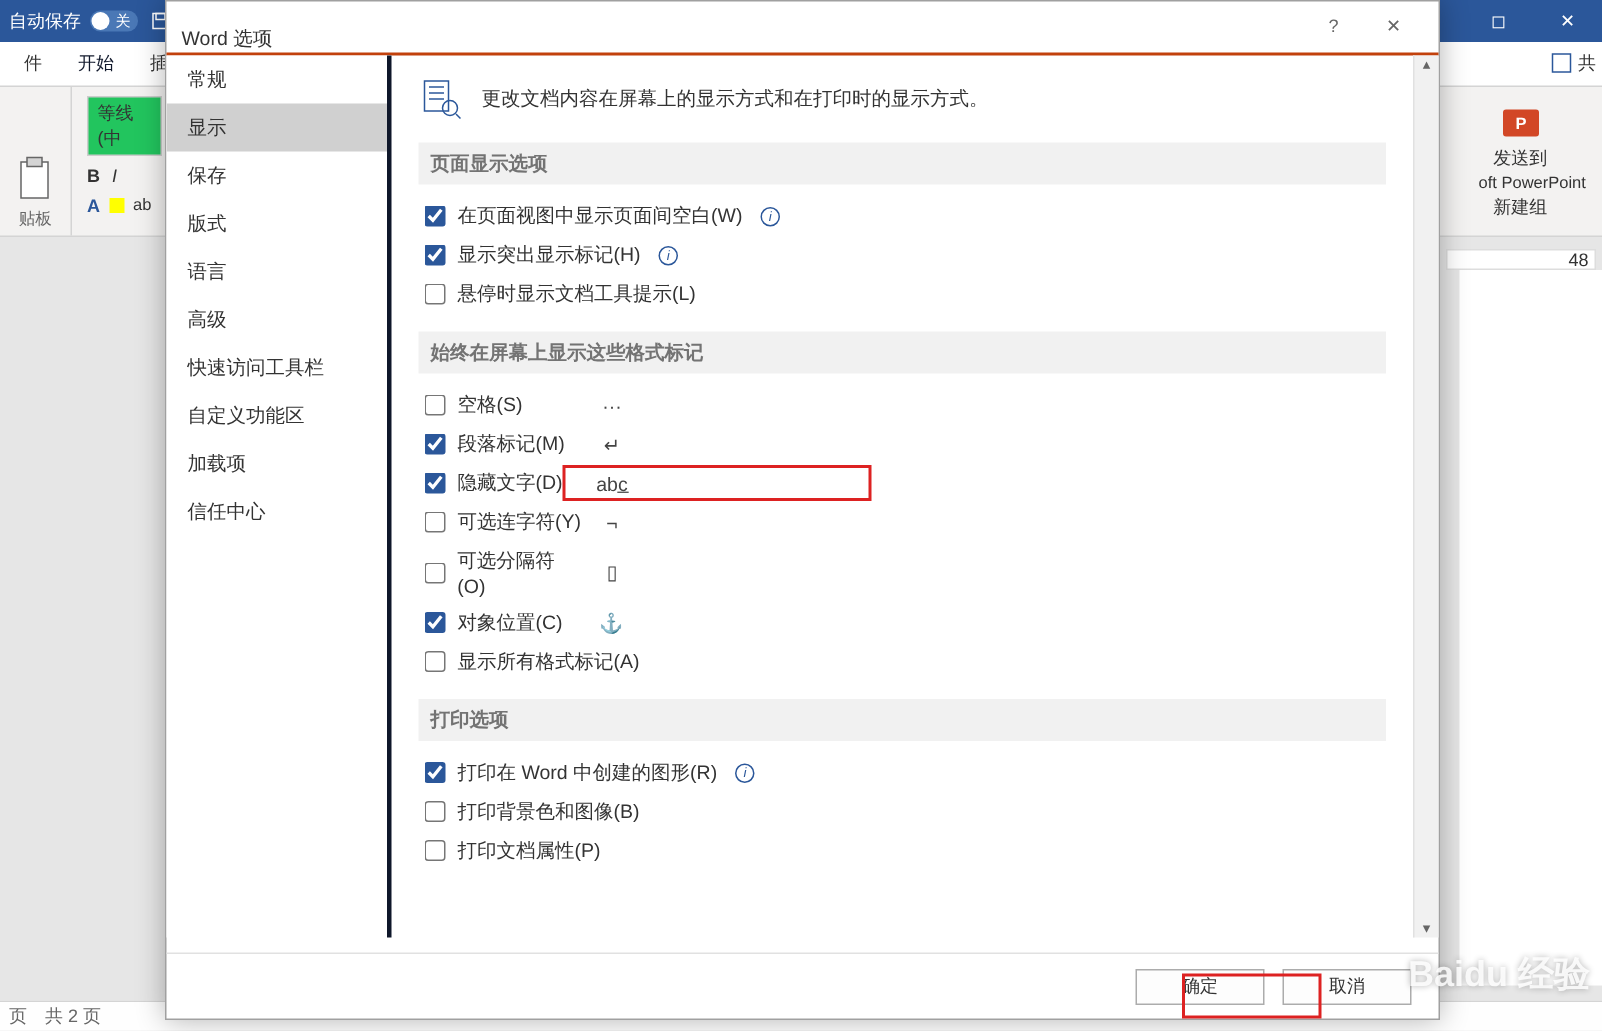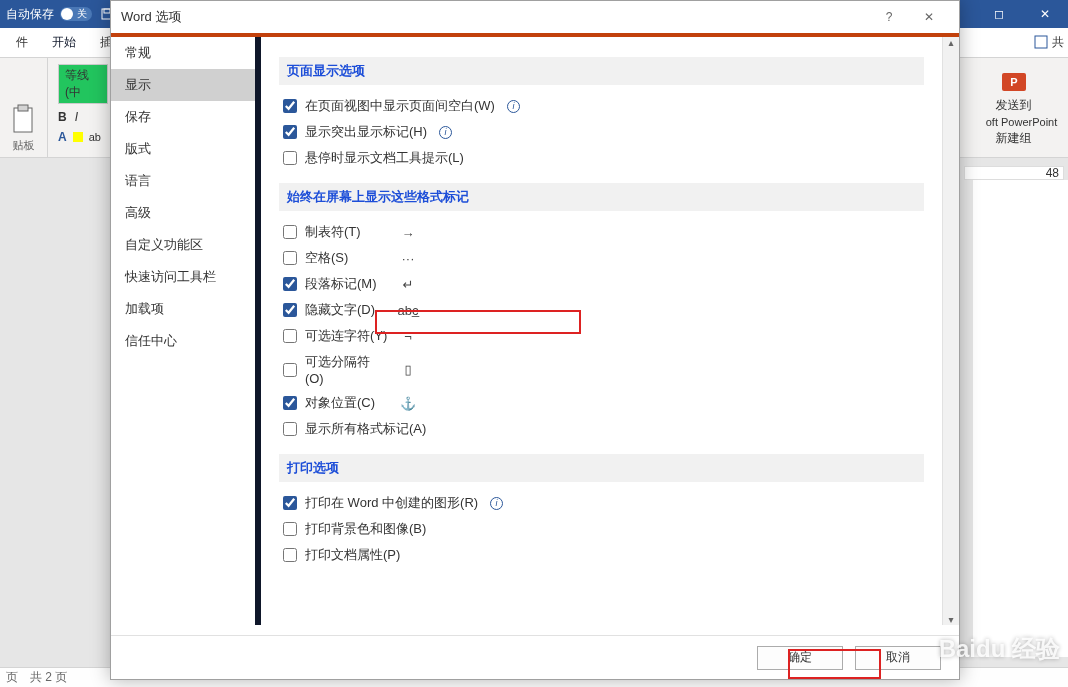--- a/index.html
+++ b/index.html
@@ -19,33 +19,33 @@
   .ribbon-body { position: absolute; top: 58px; left: 0; right: 0; height: 100px; background: #f3f2f1; border-bottom: 1px solid #d4d4d4;}
   .ribbon-group { position: absolute; bottom: 0; border-right: 1px solid #d4d4d4; padding: 4px 8px; height: 100%; display: flex; flex-direction: column; justify-content: flex-end; align-items: center;}
   .ribbon-group .label { font-size: 11px; color: #666; margin-top: 2px;}
   .ribbon-right { position:absolute; right:0; top:0; width:110px; height:100%; border-left:1px solid #d4d4d4; display:flex; flex-direction:column; align-items:center; justify-content:center; gap:2px;}
   .doc-bg { position: absolute; top: 158px; left: 0; right: 0; bottom: 20px; background: #e6e6e6;}
   .page-white { position:absolute; right:0; top:180px; width:95px; bottom:30px; background:#fff;}
   .statusbar { position: absolute; bottom: 0; left:0; right:0; height: 20px; background: #fefefe; border-top:1px solid #d4d4d4; display:flex; align-items:center; padding: 0 6px; color:#666;}
   svg.win-ico { stroke: currentColor; fill:none; stroke-width:1; }
   
   .dialog { position: absolute; left: 110px; top: 0; width: 850px; height: 680px; background: #fff; box-shadow: 0 0 18px rgba(0,0,0,0.3); border: 1px solid #a0a0a0; display: flex; flex-direction: column;}
-  .dlg-titlebar { height: 36px; display: flex; align-items: center; padding: 0 10px; border-bottom: 4px solid #c2410c;}
+  .dlg-titlebar { height: 36px; display: flex; align-items: flex-end; padding: 0 10px; border-bottom: 2px solid #c2410c;}
   .dlg-title { flex: 1; color: #333; font-size: 13px;}
   .dlg-tbtn { width: 40px; height: 36px; display: flex; align-items: center; justify-content: center; color: #666; cursor: pointer;}
   .dlg-body { flex: 1; display: flex; min-height: 0;}
-  .dlg-sidebar { width: 150px; background: #fff; border-right: 6px solid #0f172a; overflow: auto;}
+  .dlg-sidebar { width: 150px; background: #fff; border-right: 3px solid #0f172a; overflow: auto;}
   .dlg-sidebar div { padding: 7px 14px; cursor: default; font-size: 13px;}
   .dlg-sidebar div.active { background: #d0d0d0;}
   .dlg-content-wrap { flex:1; display:flex;}
   .dlg-content { flex: 1; padding: 8px 18px; overflow: auto; font-size: 13px; color: #333;}
   .dlg-scroll { width: 17px; background: #f1f1f1; border-left:1px solid #e1e1e1; display:flex; flex-direction:column; align-items:center; justify-content:space-between; font-size:10px; color:#666;}
   .desc-row { display: flex; align-items: center; gap: 12px; margin: 6px 0 14px;}
   .desc-icon { width: 30px; height: 30px; display: flex; align-items:center; justify-content:center;}
-  .section-hdr { background: #f1f1f1; padding: 5px 8px; margin: 12px 0 8px; font-weight: 600; color: #1d4ed8;}
+  .section-hdr { background: #f1f1f1; padding: 5px 8px; margin: 12px 0 8px; font-weight: 600; color: #737373;}
   .opt-row { display: flex; align-items: center; gap: 8px; padding: 4px 4px; min-height: 26px;}
   .opt-row input[type=checkbox] { width: 14px; height: 14px; accent-color: #2b579a; margin:0;}
   .mark-preview { margin-left: auto; margin-right: 500px; width: 24px; text-align: center; font-size: 13px; color:#444;}
   .info-i { display:inline-flex; width:13px; height:13px; border:1px solid #2b579a; border-radius:50%; color:#2b579a; align-items:center; justify-content:center; font-size:9px; font-style:italic; margin-left:4px;}
   .dlg-footer { height: 44px; border-top: 1px solid #e1e1e1; display: flex; justify-content: flex-end; align-items: center; gap: 12px; padding: 0 18px; margin-top: 10px;}
   .btn { width: 86px; height: 24px; border: 1px solid #acacac; background: #fdfdfd; font-size: 12px; display:flex; align-items:center; justify-content:center; cursor:pointer;}
   
   .hl { position: absolute; border: 2px solid #d22; pointer-events: none;}
   .hl1 { left: 375px; top: 310px; width: 206px; height: 24px;}
   .hl2 { left: 788px; top: 649px; width: 93px; height: 30px;}
@@ -132,48 +132,56 @@
     <span class="dlg-tbtn">✕</span>
   </div>
   <div class="dlg-body">
     <div class="dlg-sidebar" id="dlg-sidebar">
         <div>常规</div>
         <div class="active">显示</div>
         <div>保存</div>
         <div>版式</div>
         <div>语言</div>
         <div>高级</div>
+        <div>快速访问工具栏</div>
         <div>自定义功能区</div>
-        <div>快速访问工具栏</div>
         <div>加载项</div>
         <div>信任中心</div>
       </div>
     <div class="dlg-content-wrap">
       <div class="dlg-content" id="dlg-content">
+          <div class="desc-row">
+            <span class="desc-icon">
+              <svg width="28" height="28">
+                <rect x="3" y="2" width="16" height="20" fill="none" stroke="#2b579a"></rect>
+                <line x1="6" y1="6" x2="16" y2="6" stroke="#2b579a"></line>
+                <line x1="6" y1="10" x2="16" y2="10" stroke="#2b579a"></line>
+                <line x1="6" y1="14" x2="16" y2="14" stroke="#2b579a"></line>
+                <circle cx="20" cy="20" r="5" fill="none" stroke="#2b579a"></circle>
+                <line x1="24" y1="24" x2="27" y2="27" stroke="#2b579a"></line>
+              </svg>
+            </span>
+            <span>更改文档内容在屏幕上的显示方式和在打印时的显示方式。</span>
+          </div>
           <div class="section-hdr">页面显示选项</div>
           <div class="opt-row">
             <input type="checkbox" checked="" style="">
             <span>在页面视图中显示页面间空白(W)</span>
             <span class="info-i">i</span>
           </div>
           <div class="opt-row">
             <input type="checkbox" checked="" style="">
             <span>显示突出显示标记(H)</span>
             <span class="info-i">i</span>
           </div>
           <div class="opt-row">
             <input type="checkbox" style="">
             <span>悬停时显示文档工具提示(L)</span>
           </div>
           <div class="section-hdr">始终在屏幕上显示这些格式标记</div>
-          <div class="opt-row">
-            <input type="checkbox" style="">
-            <span>制表符(T)</span>
-            <span class="mark-preview">→</span>
-          </div>
           <div class="opt-row">
             <input type="checkbox" style="">
             <span>空格(S)</span>
             <span class="mark-preview">···</span>
           </div>
           <div class="opt-row">
             <input type="checkbox" checked="" style="">
             <span>段落标记(M)</span>
             <span class="mark-preview">↵</span>
           </div>

